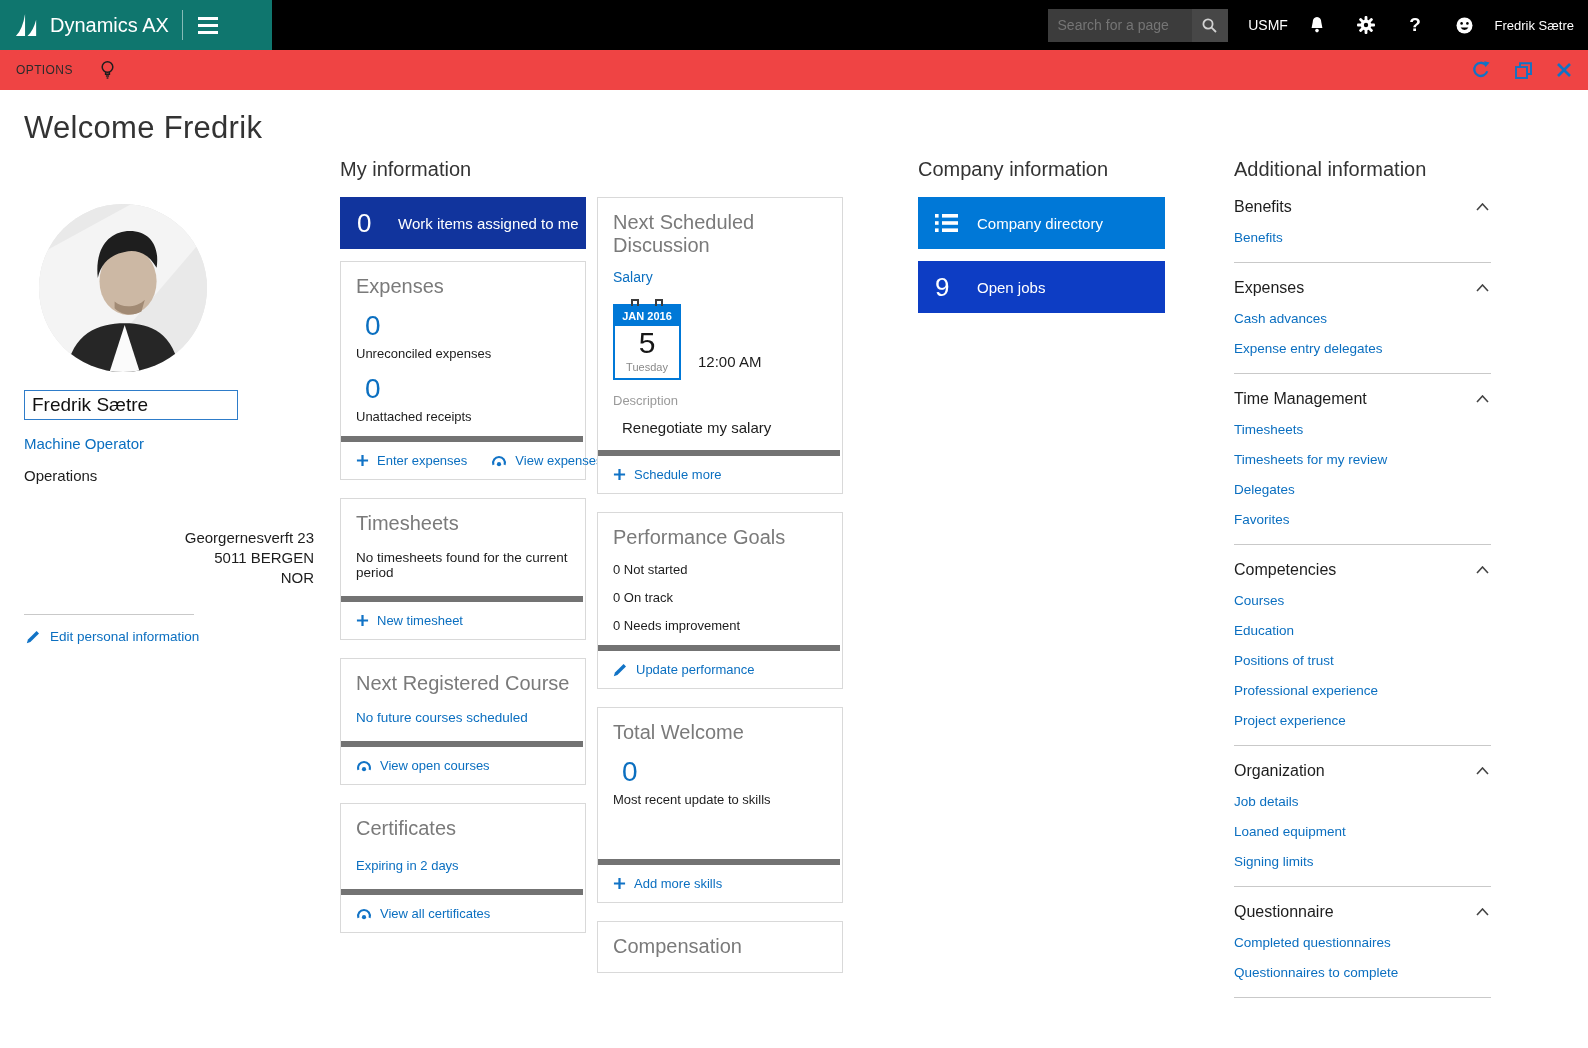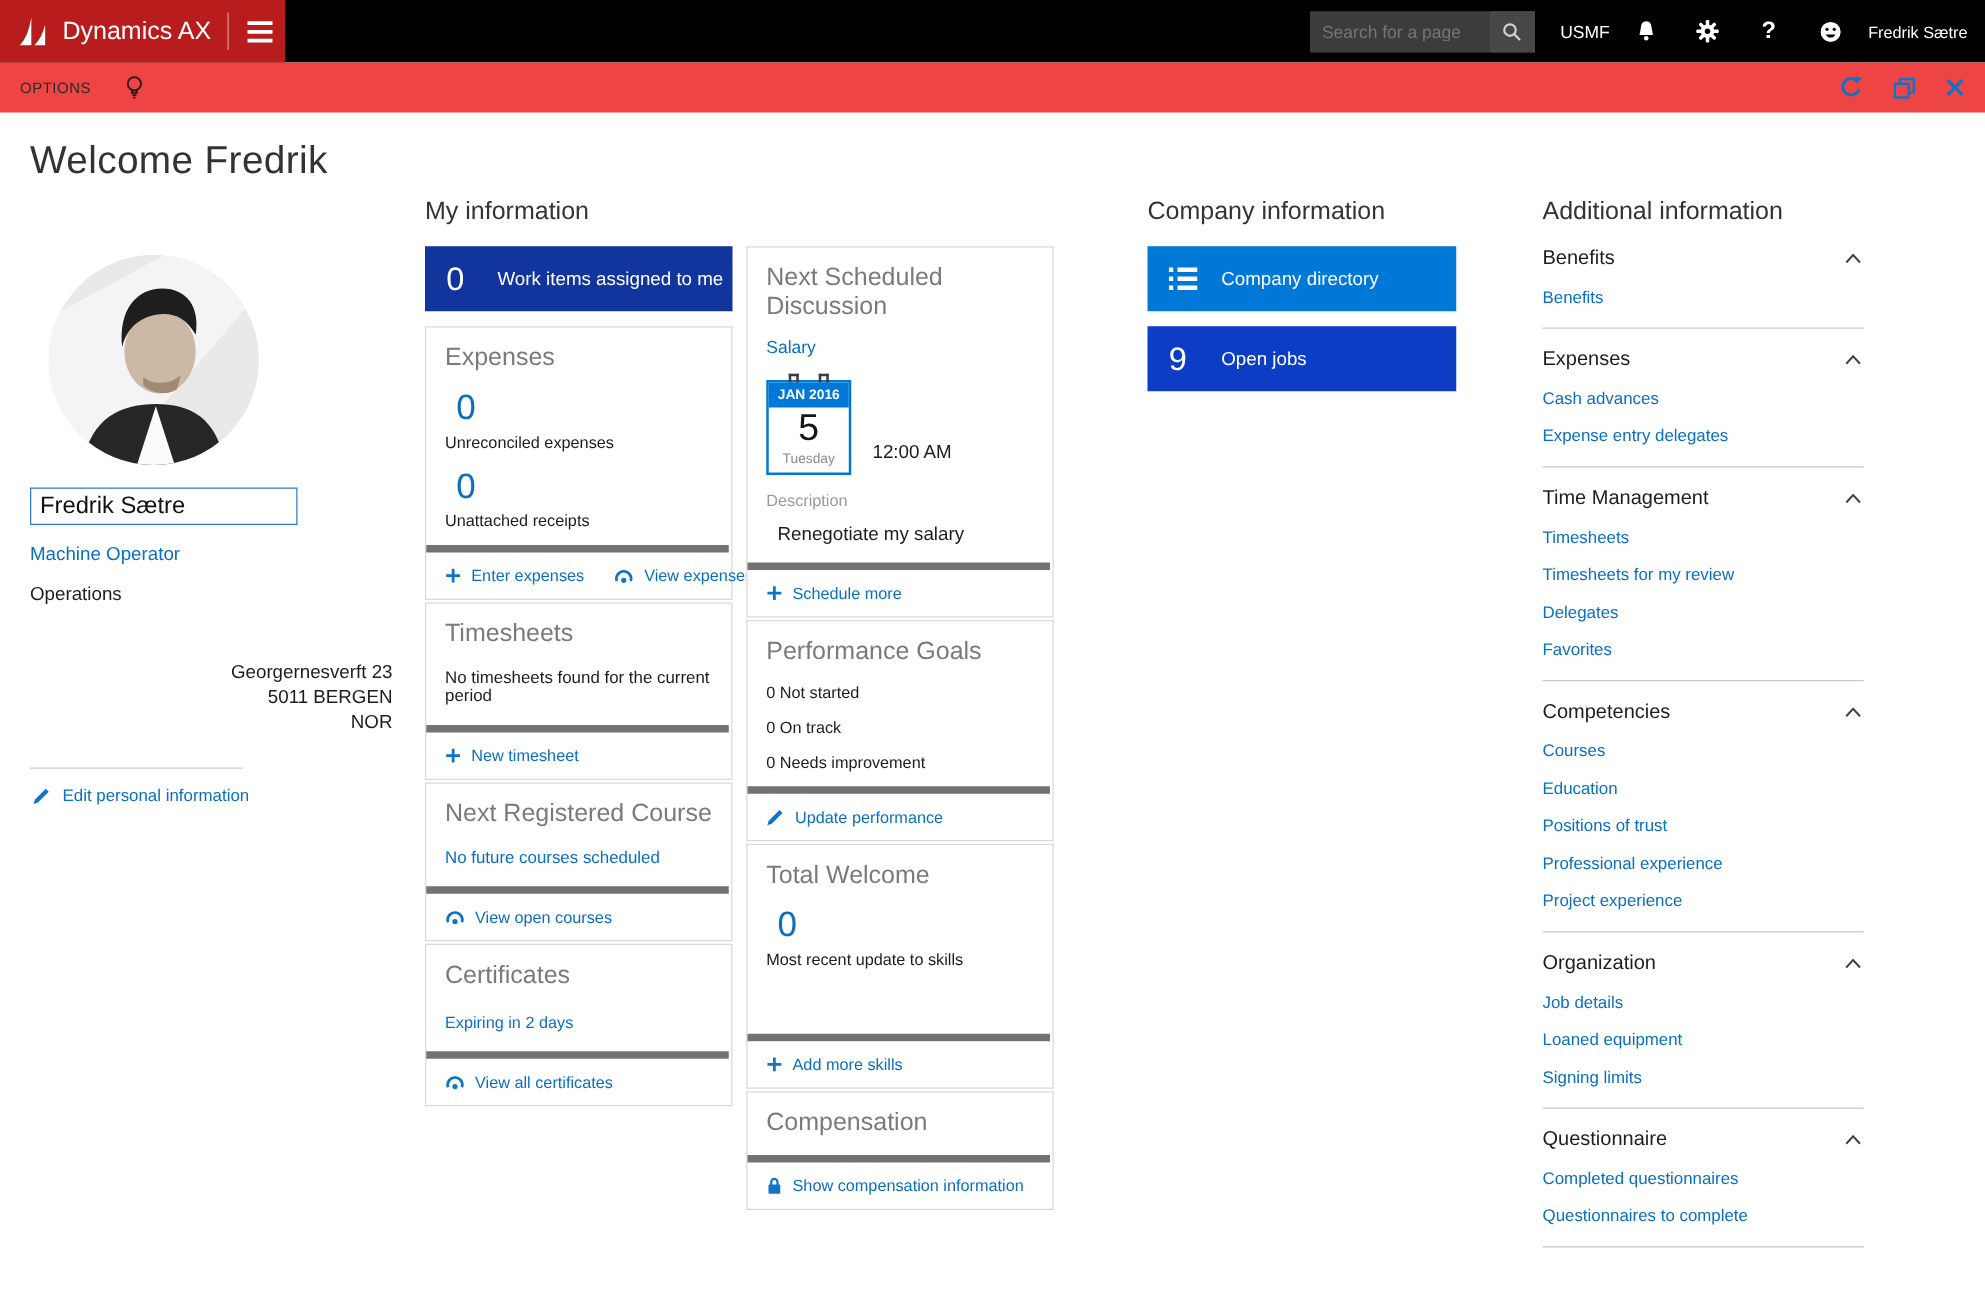--- a/index.html
+++ b/index.html
@@ -1,21 +1,21 @@
 <!DOCTYPE html>
 <html><head>
 <meta charset="utf-8">
 <style>
   * { margin:0; padding:0; box-sizing:border-box; }
   html,body { width:1588px; height:1048px; }
   body { font-family:"Liberation Sans", sans-serif; background:#ffffff; color:#1d1d1d; overflow:hidden; }
 
   
   .topbar { height:50px; background:#000; display:flex; align-items:stretch; }
-  .brand { width:228px; background:#b91c1c; display:flex; align-items:center; padding-left:13px; flex:none; }
+  .brand { width:272px; background:#0f766e; display:flex; align-items:center; padding-left:13px; flex:none; }
   .brand-name { color:#fff; font-size:20px; font-weight:300; margin-left:10px; white-space:nowrap; }
   .brand-divider { width:1px; height:30px; background:rgba(255,255,255,.5); margin-left:13px; }
   .hamburger { margin-left:15px; width:20px; display:flex; flex-direction:column; gap:4px; cursor:pointer; }
   .hamburger span { height:3px; background:#fff; }
   .topbar-right { flex:1; display:flex; align-items:center; justify-content:flex-end; padding-right:14px; }
   .searchbox { display:flex; width:180px; height:33px; background:#3c3c3c; margin-right:16px; }
   .searchbox input { flex:1; min-width:0; background:transparent; border:0; outline:0; color:#bdbdbd; font-size:14px; padding-left:10px; font-family:inherit; }
   .search-btn { width:36px; display:flex; align-items:center; justify-content:center; background:#474747; cursor:pointer; }
   .top-item { height:50px; min-width:49px; display:flex; align-items:center; justify-content:center; color:#fff; cursor:pointer; }
   .usmf { font-size:14px; }
@@ -51,21 +51,21 @@
   .myinfo-cols { display:flex; gap:11px; }
   .col { width:246px; flex:none; }
   .tile { height:52px; display:flex; align-items:center; color:#fff; margin-bottom:12px; cursor:pointer; }
   .tile-num { font-size:26px; font-weight:300; margin-left:17px; width:32px; flex:none; }
   .tile-icon { margin-left:17px; width:32px; flex:none; display:flex; align-items:center; }
   .tile-label { font-size:15px; margin-left:9px; }
   .tile-dark { background:#11349d; }
   .tile-azure { background:#0078d7; }
   .tile-royal { background:#0d3dc4; }
 
-  .card { background:#fff; border:1px solid #d9d9d9; margin-bottom:2px; }
+  .card { background:#fff; border:1px solid #d9d9d9; margin-bottom:18px; }
   .card-body { padding:13px 15px 12px; }
   .card-title { font-size:20px; color:#7a7a7a; font-weight:400; }
   .big-num { font-size:28px; color:#0b6fc0; font-weight:300; margin:12px 0 4px 9px; }
   .small-label { font-size:13px; color:#1d1d1d; }
   .card-footer { border-top:6px solid #737373; margin:0 2px 0 0; padding:11px 15px; display:flex; align-items:center; gap:24px; }
   .flink { display:inline-flex; align-items:center; gap:8px; color:#0b6fc0; font-size:13px; cursor:pointer; white-space:nowrap; }
   .empty-text { margin-top:15px; font-size:13.5px; padding-bottom:4px; }
   .cert-link { display:block; margin:16px 0 0 10px; font-size:15px; }
   .cert-exp { display:block; margin-top:18px; font-size:13px; padding-bottom:4px; }
 
@@ -365,29 +365,20 @@
                   </svg>
                 <span>Add more skills</span>
               </a>
             </div>
           </div>
 
           <div class="card">
             <div class="card-body" style="padding-bottom:14px;">
               <div class="card-title">Compensation</div>
             </div>
-            <div class="card-footer">
-              <a class="flink">
-                <svg width="13" height="15" viewBox="0 0 13 15">
-                  <path d="M4 7 L4 4.6 A2.5 2.5 0 0 1 9 4.6 L9 7" fill="none" stroke="#1173c6" stroke-width="1.8"></path>
-                  <rect x="1.8" y="6.6" width="9.4" height="7.4" rx="0.8" fill="#1173c6"></rect>
-                </svg>
-                <span>Show compensation information</span>
-              </a>
-            </div>
           </div>
         </div>
 
       </div>
     </div>
 
     <div class="group company-group">
       <h2>Company information</h2>
       <div class="tile tile-azure">
         <span class="tile-icon">

